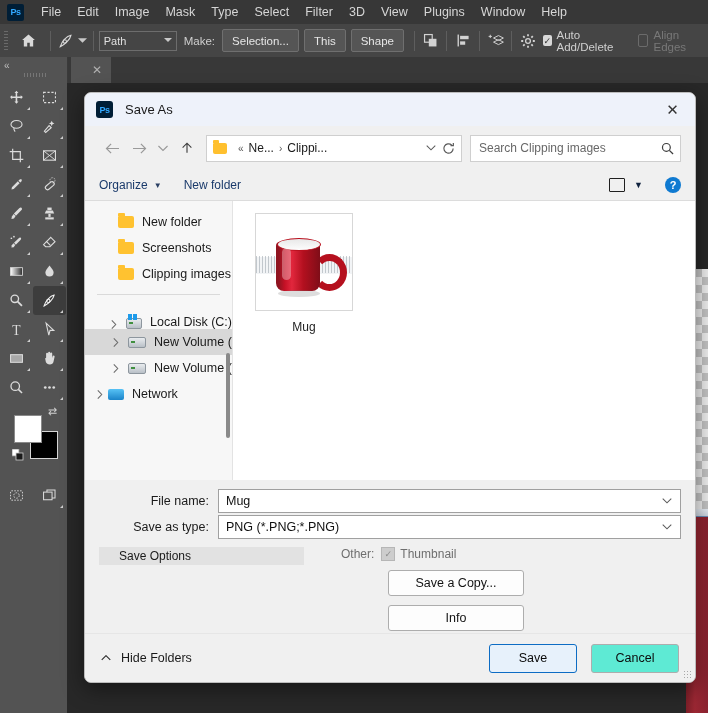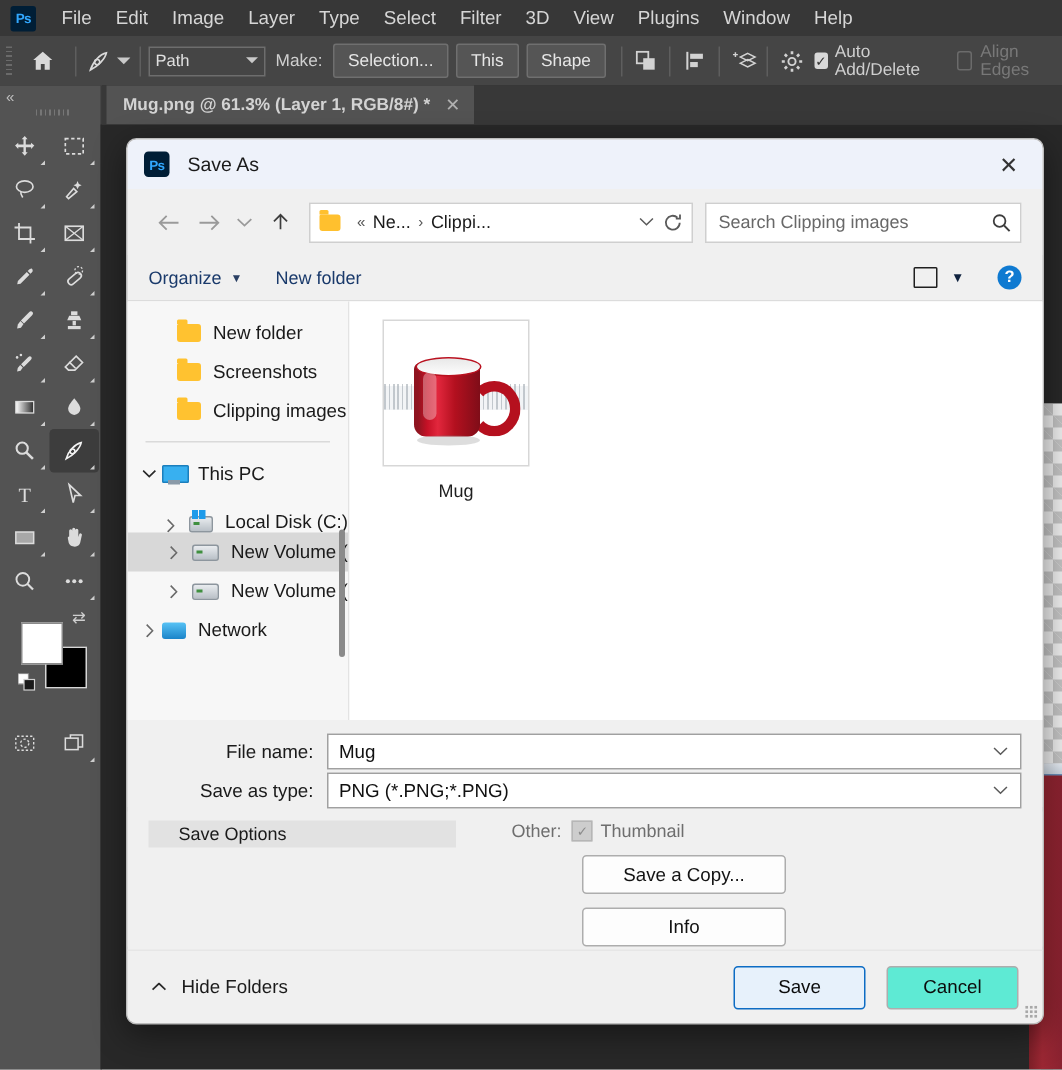--- a/index.html
+++ b/index.html
@@ -187,21 +187,21 @@
 </head>
 <body>
 
 <div class="app">
 
   <div class="menubar">
     <div class="ps-logo">Ps</div>
     <div class="menu-item">File</div>
     <div class="menu-item">Edit</div>
     <div class="menu-item">Image</div>
-    <div class="menu-item">Layer</div>
+    <div class="menu-item">Mask</div>
     <div class="menu-item">Type</div>
     <div class="menu-item">Select</div>
     <div class="menu-item">Filter</div>
     <div class="menu-item">3D</div>
     <div class="menu-item">View</div>
     <div class="menu-item">Plugins</div>
     <div class="menu-item">Window</div>
     <div class="menu-item">Help</div>
   </div>
 
@@ -268,21 +268,20 @@
         </svg>
     </div>
     <div class="chk-on" style="margin-left:4px;">✓</div>
     <span class="opt-label" style="margin-left:0;">Auto Add/Delete</span>
     <div class="chk-off" style="margin-left:10px;"></div>
     <span class="opt-label dim" style="margin-left:0;">Align Edges</span>
   </div>
 
   <div class="tabstrip">
     <div class="doc-tab">
-      <span>Mug.png @ 61.3% (Layer 1, RGB/8#) *</span>
       <span class="tab-close">✕</span>
     </div>
   </div>
 
   <div class="toolcol">
     <div class="tool-collapse">«</div>
     <div class="tool-grip"></div>
     <div class="toolgrid">
       <div class="tool">
           <svg width="17" height="17" viewBox="0 0 20 20">
@@ -566,32 +565,20 @@
           <span>Screenshots</span>
         </div>
         <div class="np-row">
           <span class="np-chev"></span>
           <span class="np-folder"></span>
           <span>Clipping images</span>
         </div>
 
         <div class="np-div"></div>
 
-        <div class="np-row">
-          <span class="np-chev down">
-            <svg width="9" height="6" viewBox="0 0 11 7">
-                <path d="M.5.8L5.5 5.6 10.5.8" fill="none" stroke="#2a2a2a" stroke-width="1.4"></path>
-              </svg>
-          </span>
-          <span class="np-pc">
-              <i class="scr"></i>
-              <i class="base"></i>
-            </span>
-          <span>This PC</span>
-        </div>
         <div class="np-row" style="padding-left:22px;align-items:flex-end;">
           <span class="np-chev">
             <svg width="6" height="9" viewBox="0 0 7 11">
                 <path d="M.8.5L5.6 5.5.8 10.5" fill="none" stroke="#6a6a6a" stroke-width="1.3"></path>
               </svg>
           </span>
           <span class="np-drive win" style="margin-left:4px;margin-top:3px;"></span>
           <span>Local Disk (C:)</span>
         </div>
         <div class="np-row sel" style="padding-left:22px;">

